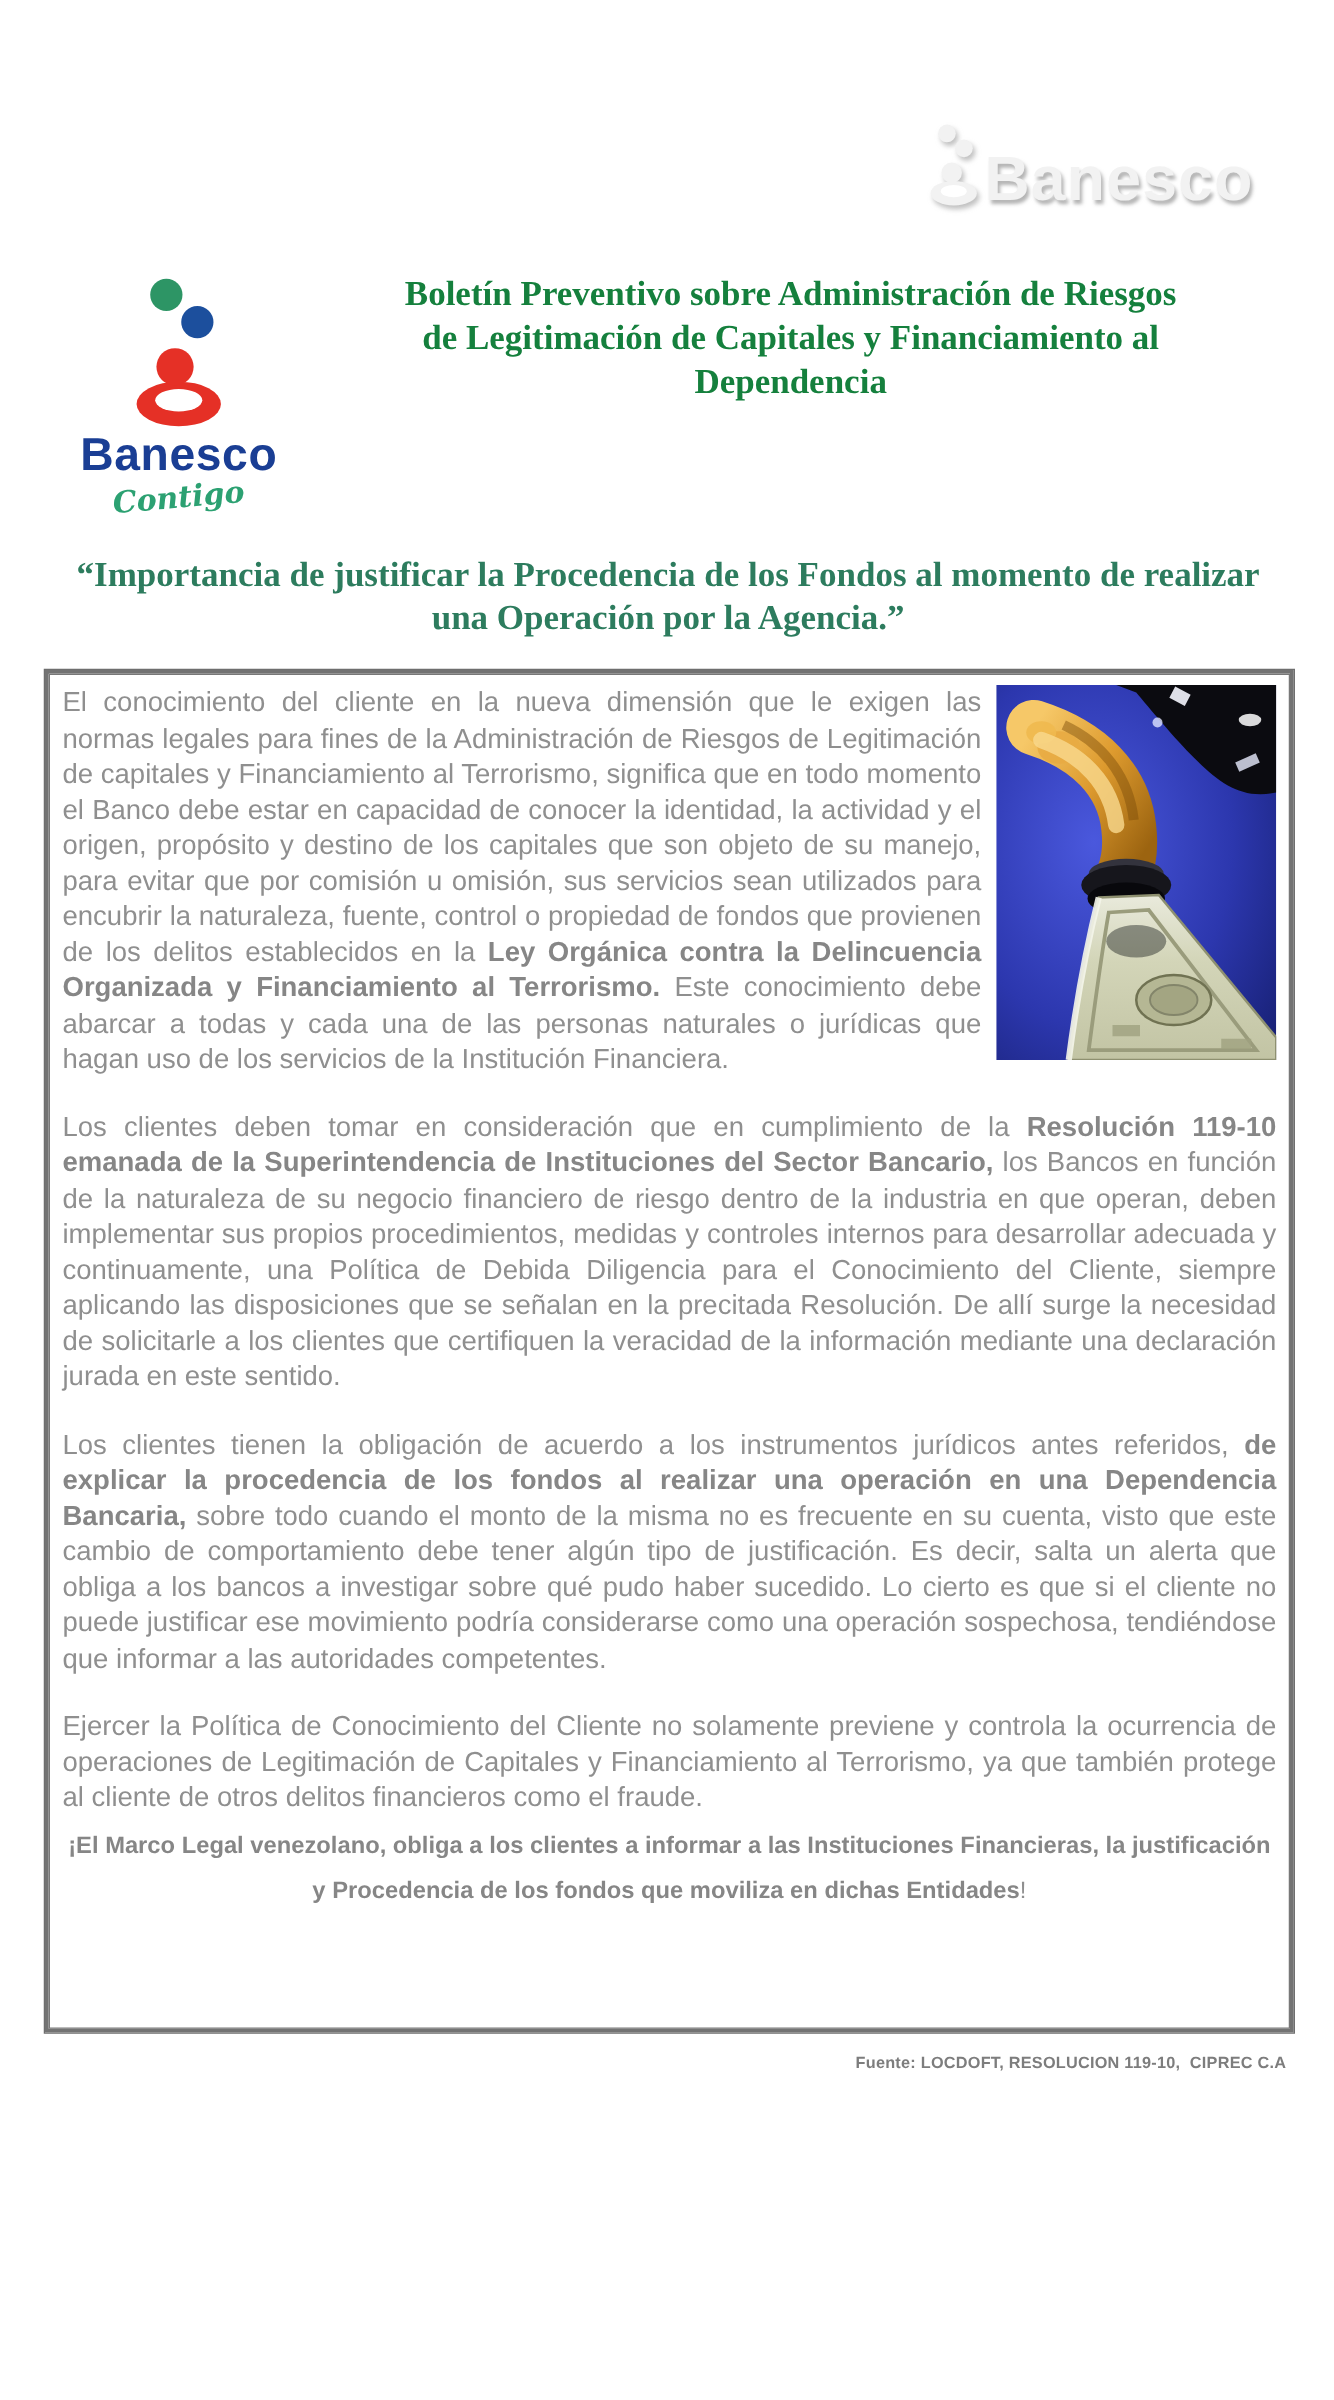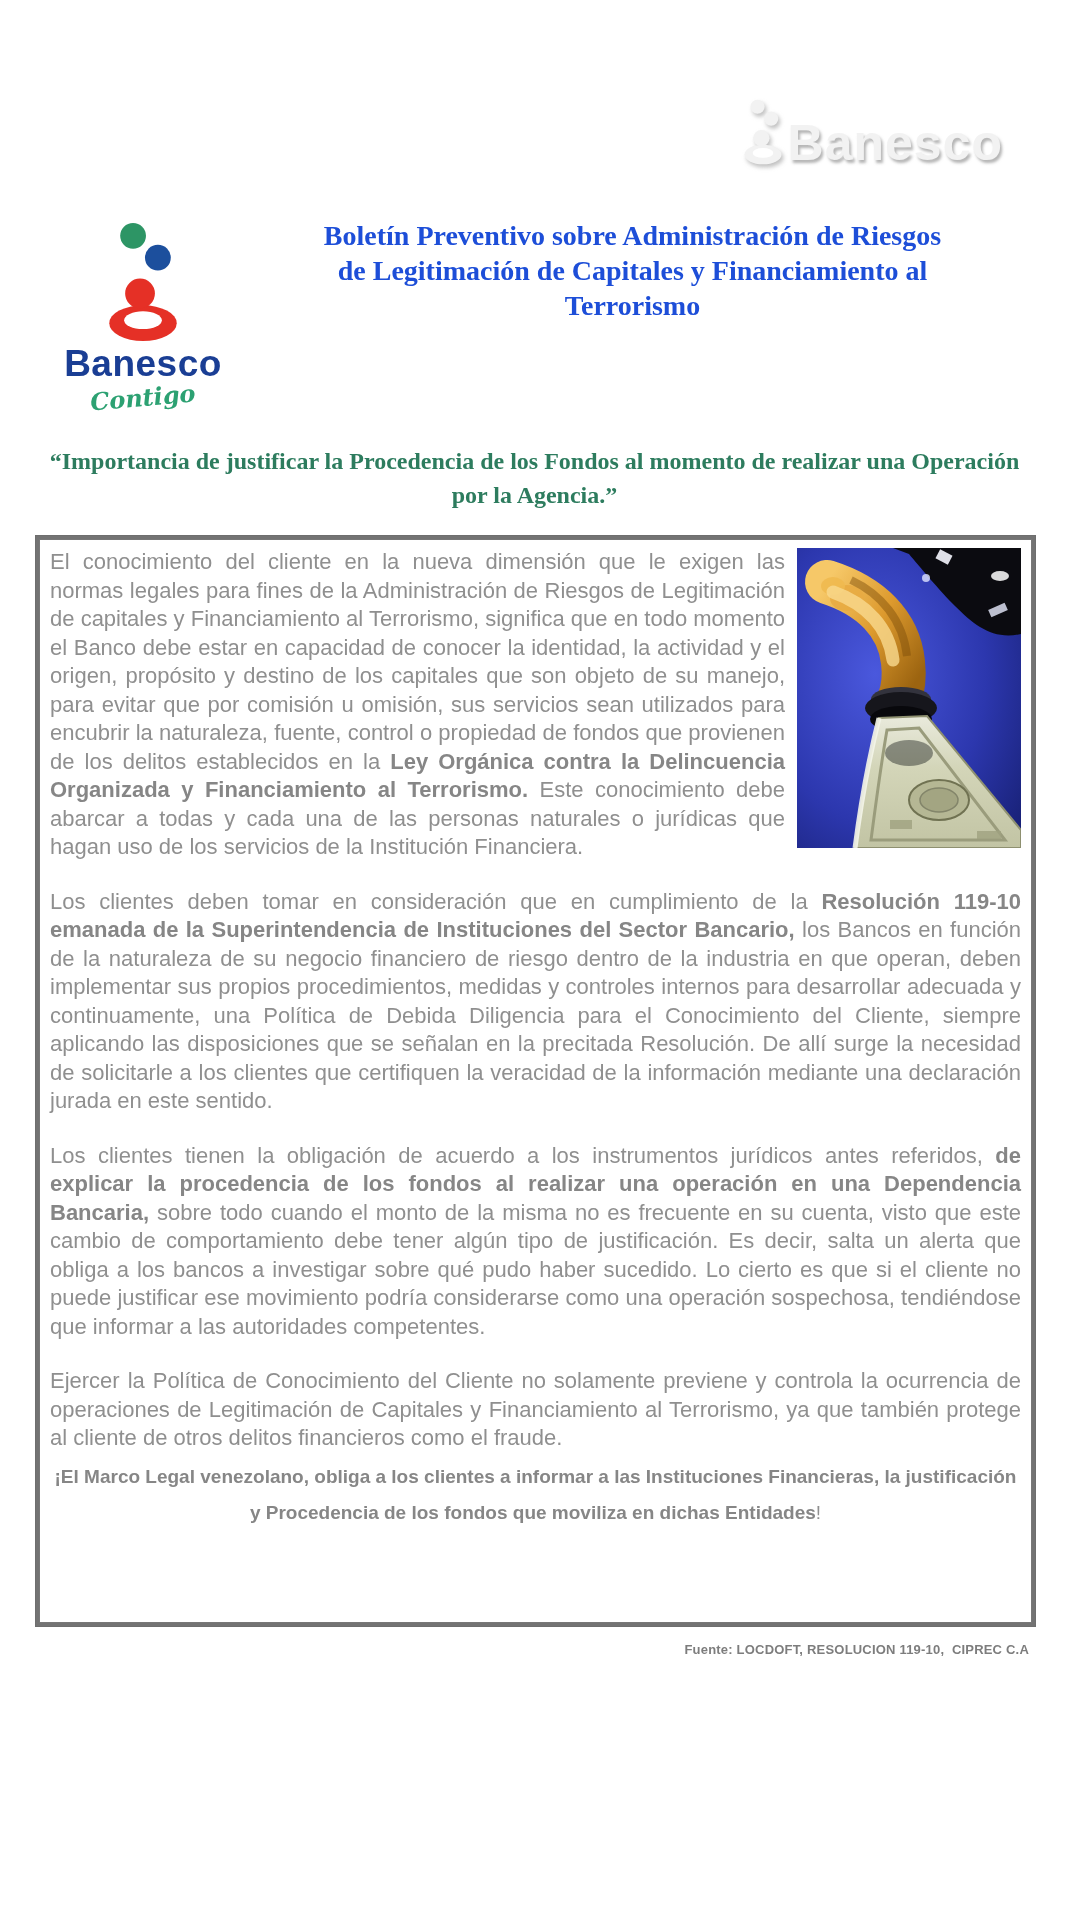--- a/index.html
+++ b/index.html
@@ -26,26 +26,26 @@
   .logo-block { width:190px; flex:none; display:flex; flex-direction:column;
     align-items:center; padding-top:4px; }
   .logo-icon { width:70px; height:124px; }
   .logo-brand { font-size:37px; font-weight:bold; color:#1a3e94;
     letter-spacing:0.5px; line-height:1.05; margin-top:1px; }
   .logo-tagline { font-family:"DejaVu Serif", serif; font-style:italic; font-weight:bold;
     font-size:24px; color:#2ca172; line-height:1.15; transform:rotate(-5deg); }
 
   .title-block { flex:1; text-align:center; padding-top:2px;
     font-family:"Liberation Serif", serif; font-weight:bold;
-    color:#1d4ed8; font-size:28px; line-height:35px; }
+    color:#15803d; font-size:28px; line-height:35px; }
 
   .subtitle {
     position:absolute; top:444px; left:38px; right:36px; text-align:center;
     font-family:"Liberation Serif", serif; font-weight:bold;
-    color:#2d7c5e; font-size:24px; line-height:34px;
+    color:#2d7c5e; font-size:28px; line-height:34px;
   }
 
   
   .content-box {
     position:absolute; top:536px; left:36px; width:999px; box-sizing:border-box;
     min-height:1090px; background:#ffffff;
     border:3px solid #737373;
     box-shadow:0 0 0 1px #6e6e6e, inset 0 0 0 1px #787878;
     padding:9px 11px 2px 11px;
     text-align:justify; color:#8f8f8f; font-size:22px; line-height:28.5px;
@@ -92,21 +92,21 @@
         <ellipse cx="35" cy="104" rx="34" ry="18" fill="#e53026"></ellipse>
         <ellipse cx="35" cy="101" rx="19" ry="9" fill="#ffffff"></ellipse>
         <circle cx="32" cy="74" r="15" fill="#e53026"></circle>
       </svg>
       <div class="logo-brand">Banesco</div>
       <div class="logo-tagline">Contigo</div>
     </div>
     <div class="title-block">
       <div class="title-line">Boletín Preventivo sobre Administración de Riesgos</div>
       <div class="title-line">de Legitimación de Capitales y Financiamiento al</div>
-      <div class="title-line">Terrorismo</div>
+      <div class="title-line">Dependencia</div>
     </div>
   </div>
 
   <div class="subtitle">“Importancia de justificar la Procedencia de los Fondos al momento de realizar una Operación por la Agencia.”</div>
 
   <div class="content-box">
 
     <div class="photo">
       <svg viewBox="0 0 224 300" aria-hidden="true">
         <defs>

